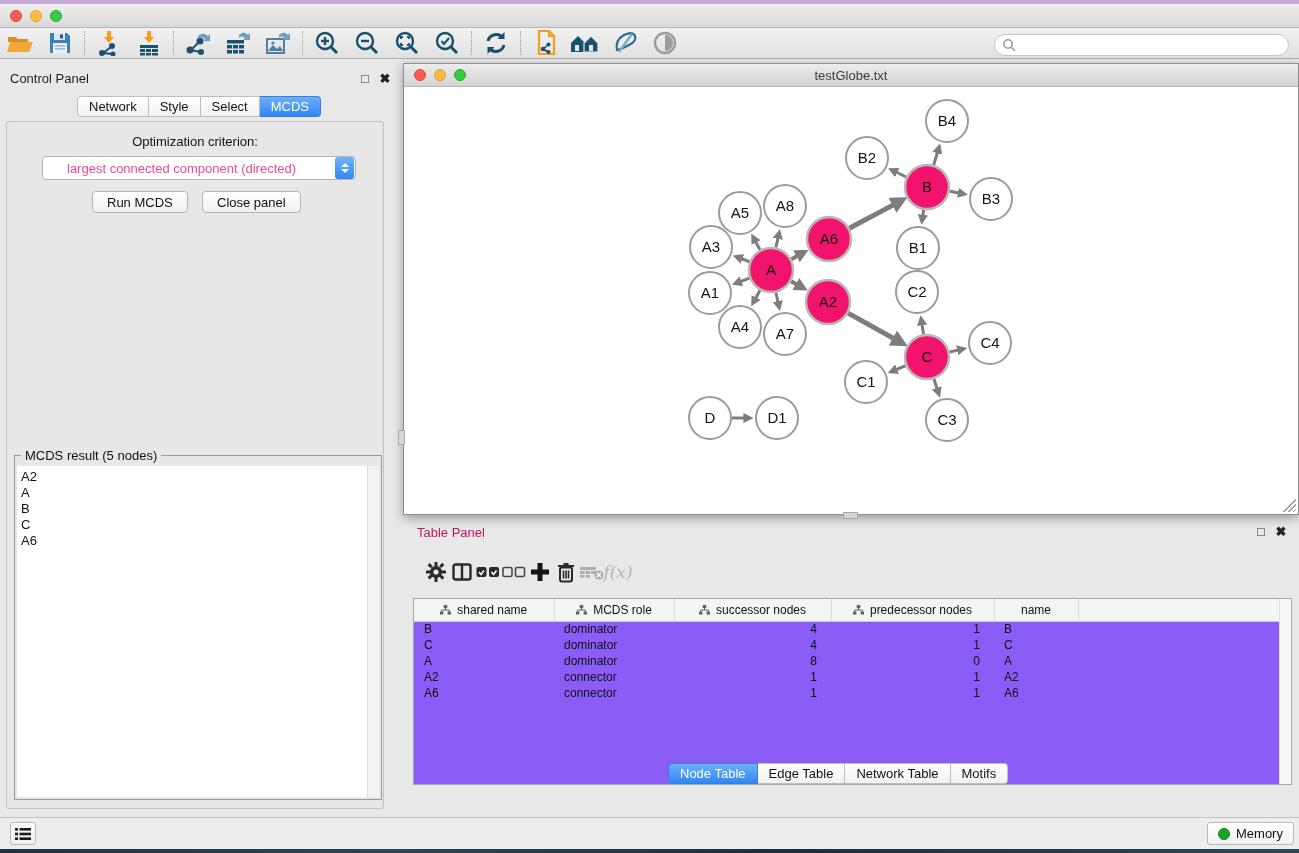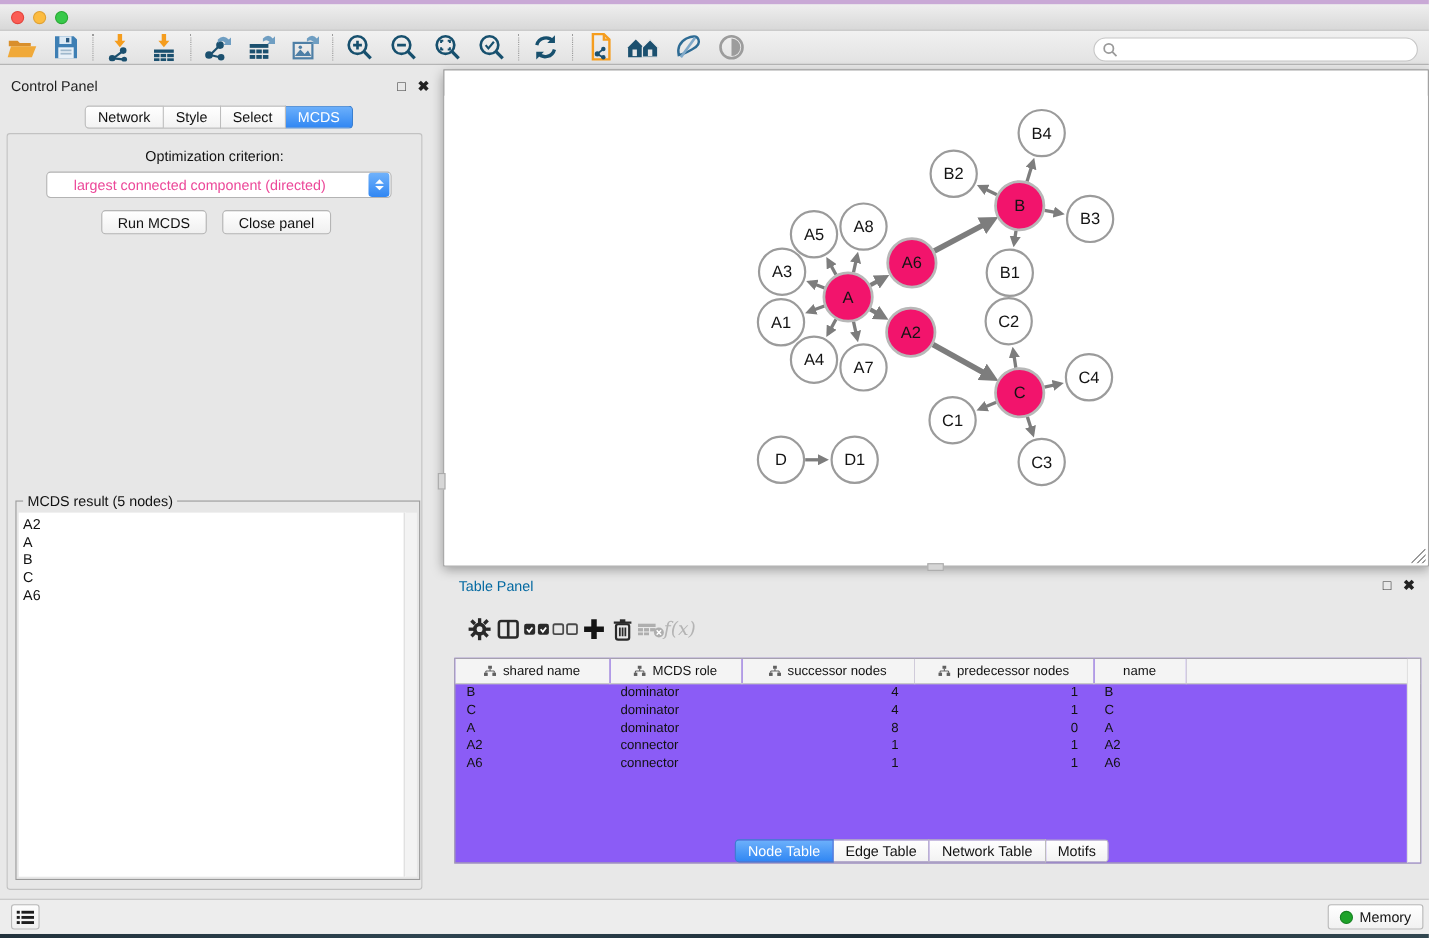--- a/index.html
+++ b/index.html
@@ -86,21 +86,21 @@
     border:1px solid #aaa; }
   .split-handle-bottom { left:843px; top:512px; width:15px; height:7px; background:#d6d6d6;
     border:1px solid #aaa; }
   .resize-grip { position:absolute; right:2px; bottom:2px; width:13px; height:13px;
     background:
       linear-gradient(135deg, transparent 48%, #9a9a9a 48%, #9a9a9a 54%, transparent 54%),
       linear-gradient(135deg, transparent 68%, #9a9a9a 68%, #9a9a9a 74%, transparent 74%),
       linear-gradient(135deg, transparent 86%, #9a9a9a 86%, #9a9a9a 92%, transparent 92%); }
 
   
-  .tp-title { left:417px; top:525px; font-size:13px; color:#0369a1; }
+  .tp-title { left:417px; top:525px; font-size:13px; color:#be185d; }
   .tp-toolbar { left:413px; top:550px; width:879px; height:44px; display:flex; align-items:center; padding-left:10px; }
   .tp-tool { width:26px; height:26px; display:flex; align-items:center; justify-content:center; }
   .fx-label { font-family:"DejaVu Serif", serif; font-style:italic; font-size:17px; color:#b4b4b4; }
 
   .table-wrap { left:413px; top:598px; width:879px; height:187px; background:#8b5cf6; border:1px solid #a8a8a8; }
   table.nodetable { border-collapse:collapse; width:100%; table-layout:fixed; }
   .nodetable th { background:#f4f4f4; border-right:1px solid #d8d8d8; border-bottom:1px solid #c9c9c9;
     font-size:12px; font-weight:normal; color:#111; height:22px; text-align:center; position:relative; }
   .nodetable th .th-inner { display:flex; align-items:center; justify-content:center; gap:6px; }
   .nodetable td { font-size:12px; color:#111; height:16px; padding:0 6px 0 10px; white-space:nowrap; }
@@ -327,20 +327,28 @@
       <div>A2</div>
       <div>A</div>
       <div>B</div>
       <div>C</div>
       <div>A6</div>
     </div>
   <div class="result-scroll"></div>
 </div>
 
 <div class="abs net-window">
+  <div class="net-titlebar">
+    <div class="net-title">testGlobe.txt</div>
+    <div class="lights">
+      <div class="light red"></div>
+      <div class="light yellow"></div>
+      <div class="light green"></div>
+    </div>
+  </div>
   <div class="net-canvas">
     <svg id="graph-svg" width="894" height="427" viewBox="404 86 894 427">
         <defs>
           <marker id="arrow" viewBox="0 0 10 10" refX="6.5" refY="5" markerWidth="3.4" markerHeight="3.4" orient="auto" markerUnits="strokeWidth">
             <path d="M0,0 L10,5 L0,10 z" fill="#7D7D7D"></path>
           </marker>
         </defs>
         <line x1="760.0112452210703" y1="248.7948702451939" x2="752.8998425665695" y2="235.7190653643376" stroke="#7D7D7D" stroke-width="3" marker-end="url(#arrow)"></line>
         <line x1="775.9150282125249" y1="246.53129959988598" x2="779.2301842722534" y2="231.37630046969906" stroke="#7D7D7D" stroke-width="3" marker-end="url(#arrow)"></line>
         <line x1="749.5238393020528" y1="260.7674717324536" x2="736.2111451671553" y2="255.66427231407621" stroke="#7D7D7D" stroke-width="3" marker-end="url(#arrow)"></line>

